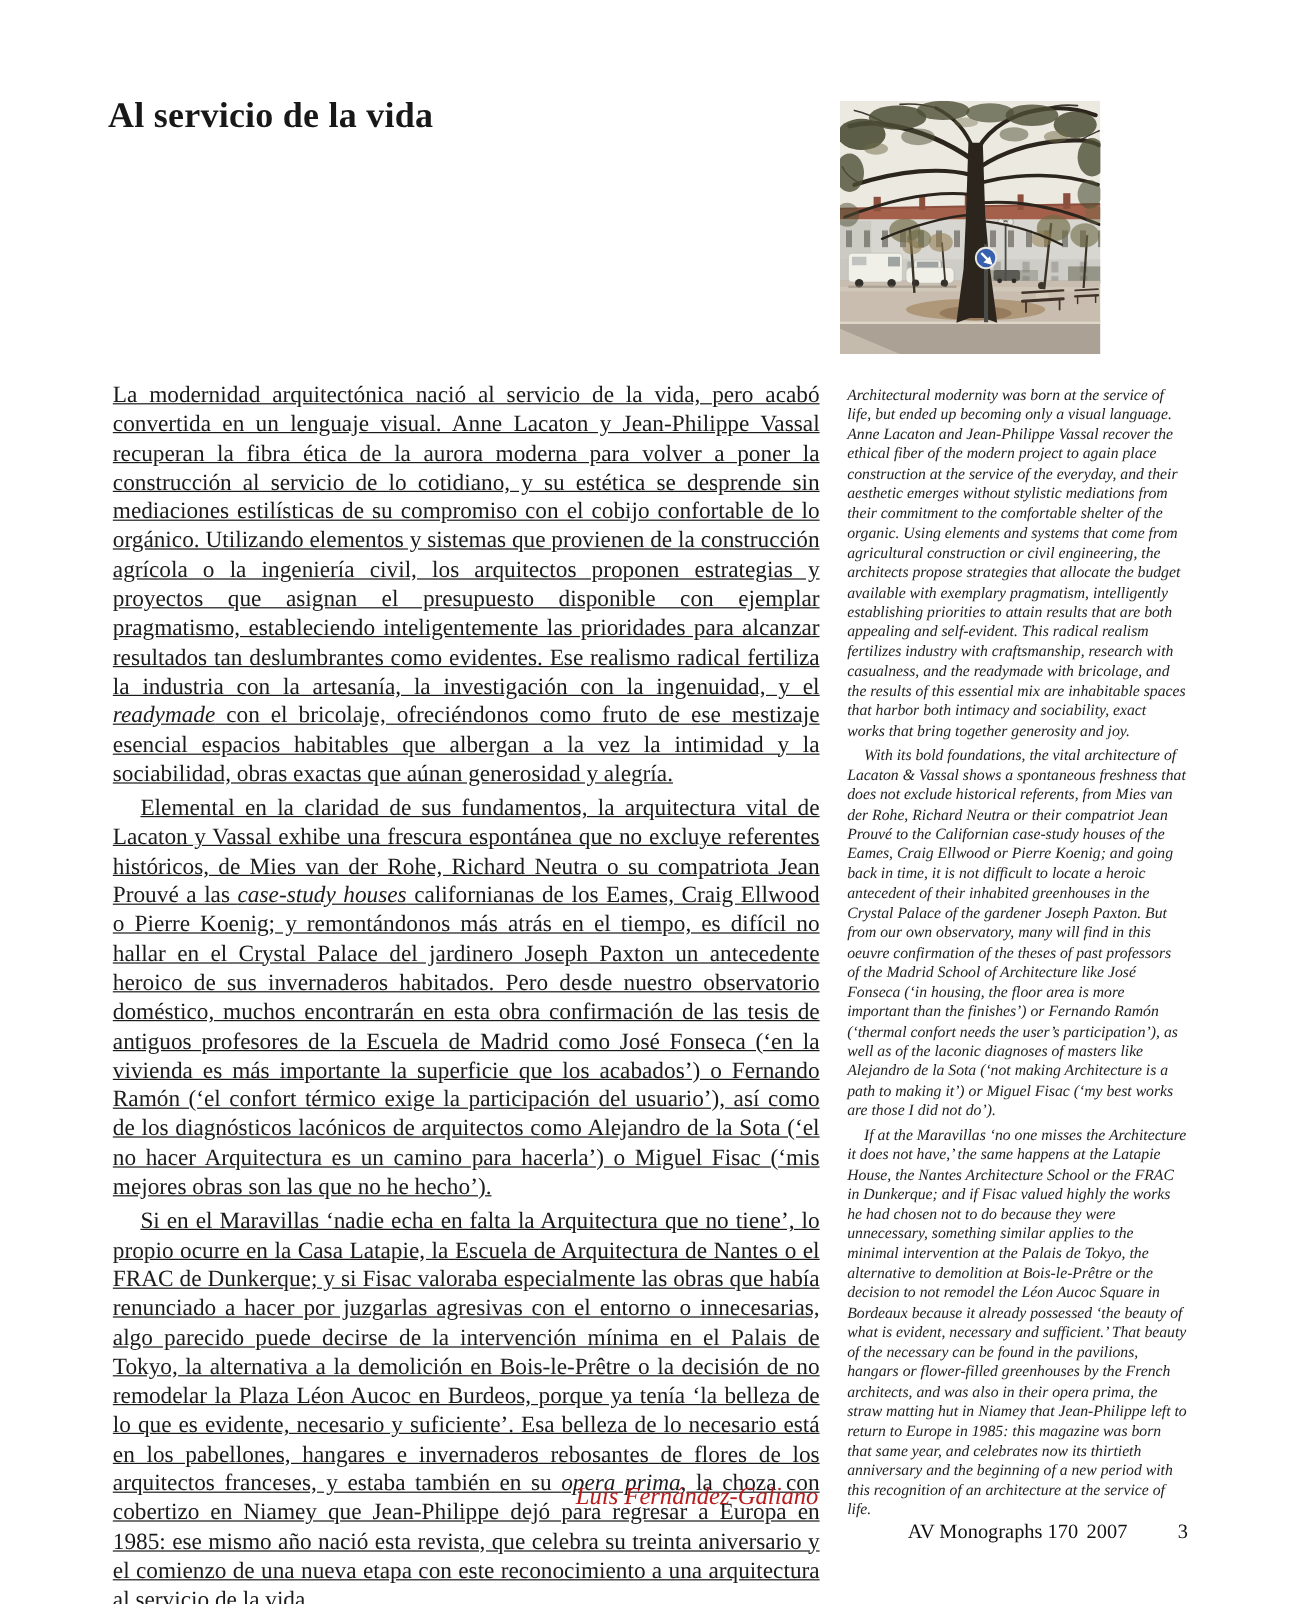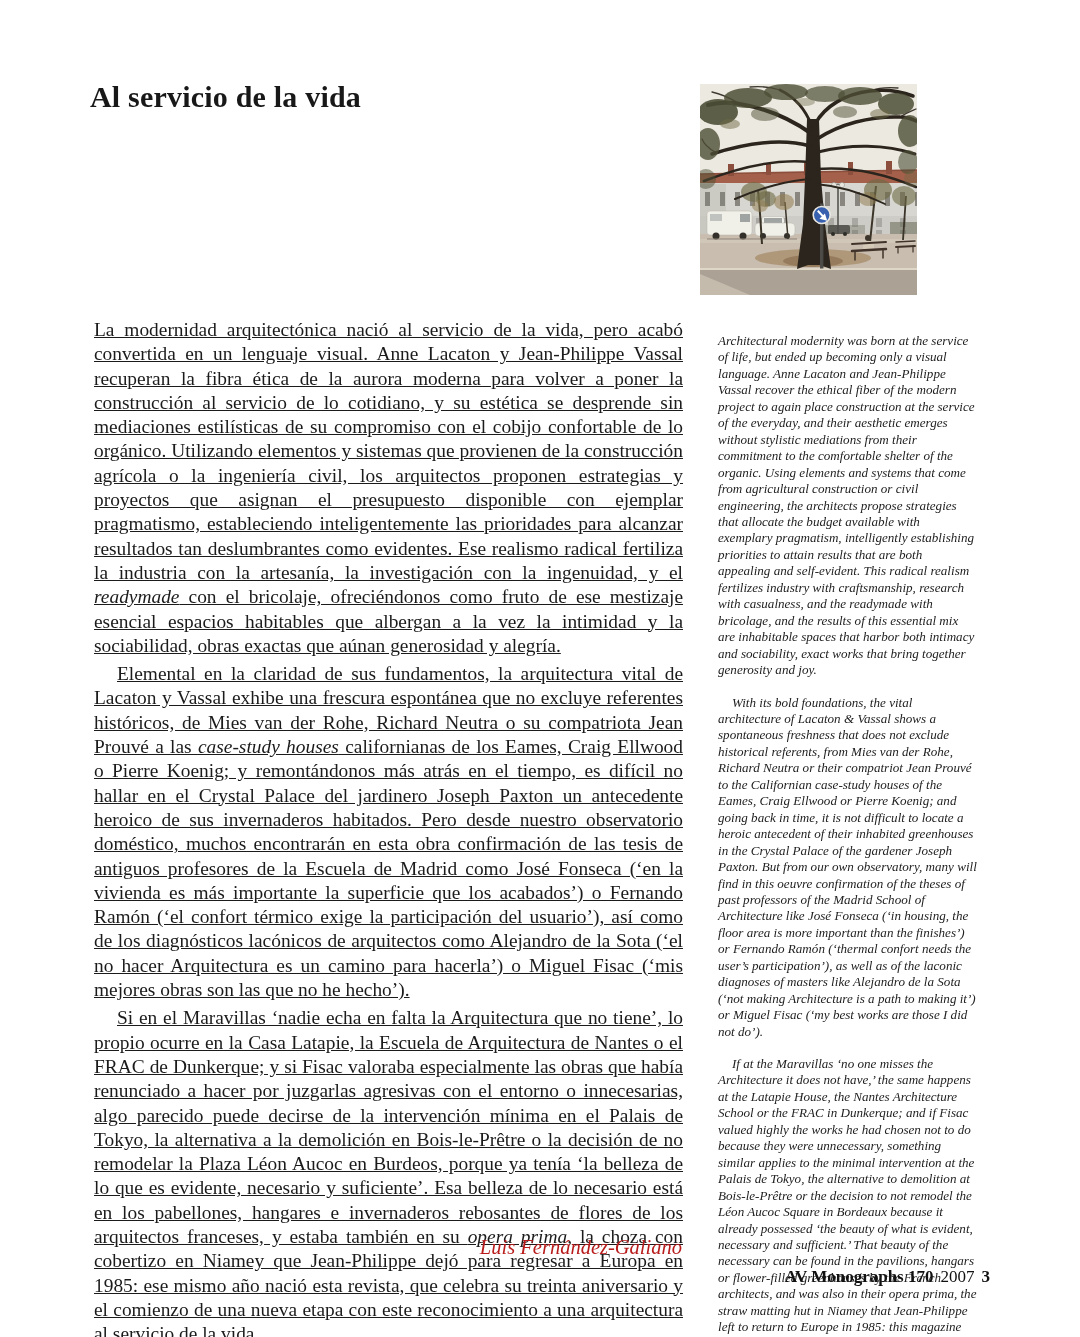--- a/index.html
+++ b/index.html
@@ -33,27 +33,27 @@
     position: absolute; left: 90px; top: 1222px; width: 592px;
     text-align: right; font-style: italic;
     font-size: 20.5px; color: #b91c1c; margin-top: 14px;
   }
   .col-en {
     position: absolute; left: 702px; top: 317px; width: 291px;
     font-size: 13.1px; line-height: 16.45px;
     font-style: italic; color: #222222;
     text-align: left;
   }
-  .col-en p { margin: 16px; }
+  .col-en p { margin: 4px; }
   .col-en p.indent { text-indent: 14px; }
   .footer {
     position: absolute; top: 1267px; right: 90px;
     font-size: 17px; color: #111111; white-space: nowrap;
   }
-  .footer .b { font-weight: bold; }
+  .footer .b { font-weight: normal; margin-left: 35px; }
   .footer .gap { display: inline-block; width: 7px; }
   
   .sky     { fill: var(--sky); }
   .facade  { fill: var(--facade); }
   .facade2 { fill: var(--facade2); }
   .roofc   { fill: var(--roof); }
   .roofd   { fill: var(--roof_dark); }
   .groundc { fill: var(--ground); }
   .leavesc { fill: var(--leaves); }
   .roadc   { fill: var(--road); }

